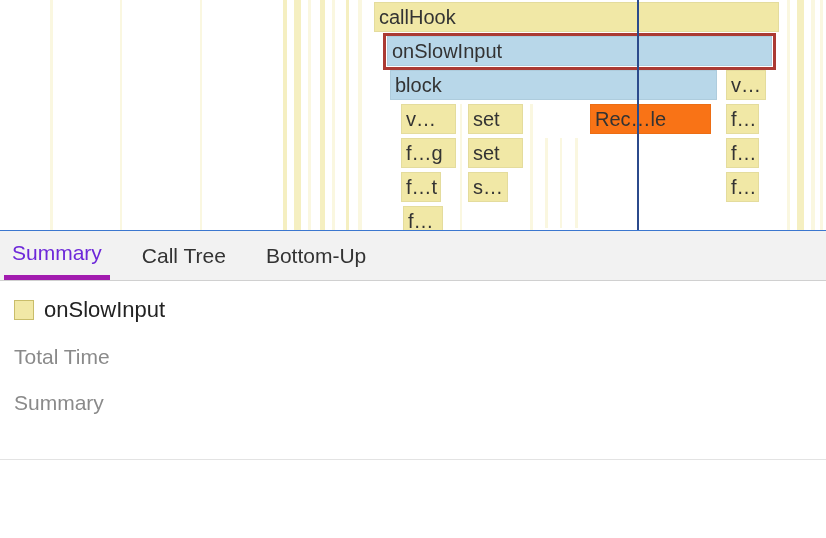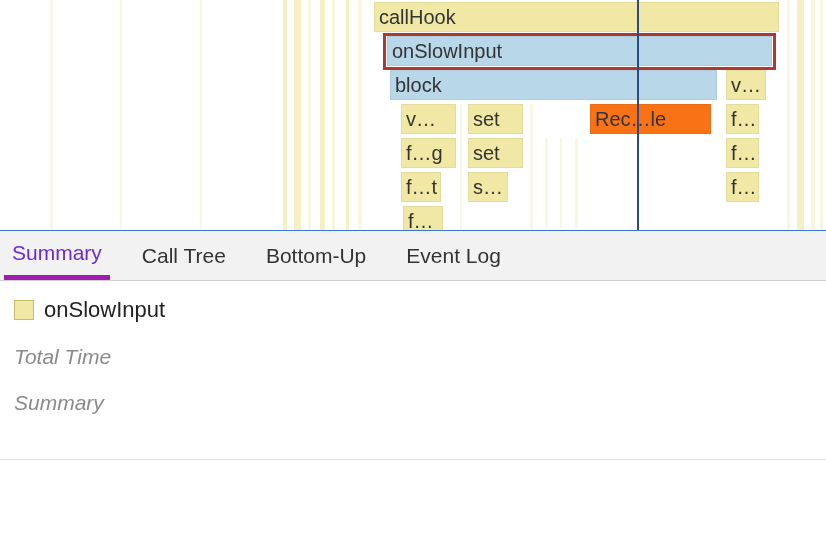--- a/index.html
+++ b/index.html
@@ -108,21 +108,20 @@
   .fn-title {
     font-size: 22px;
     color: #222;
   }
   .stat-row {
     display: flex;
     align-items: baseline;
     gap: 18px;
     margin-bottom: 22px;
     font-size: 21px;
-    font-style: italic;
   }
   .stat-label {
     color: #8a8a8a;
     min-width: 104px;
   }
   .stat-value {
     color: #222;
   }
   .src-link {
     color: #1a6dcf;
@@ -183,21 +182,20 @@
 
   <div class="flame-hl" style="left:383px;top:33px;width:393px;height:37px"></div>
 
   <div class="marker" style="left:637px"></div>
 </div>
 
 <div class="tabs">
   <div class="tab active">Summary</div>
   <div class="tab">Call Tree</div>
   <div class="tab">Bottom-Up</div>
-  <div class="tab">Event Log</div>
 </div>
 
 <div class="summary">
   <div class="fn-title-row">
     <span class="swatch"></span>
     <span class="fn-title">onSlowInput</span>
   </div>
 
   <div class="stat-row">
     <span class="stat-label">Total Time</span>

